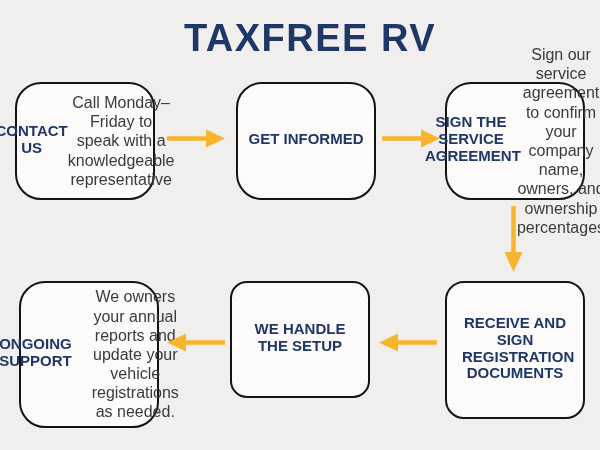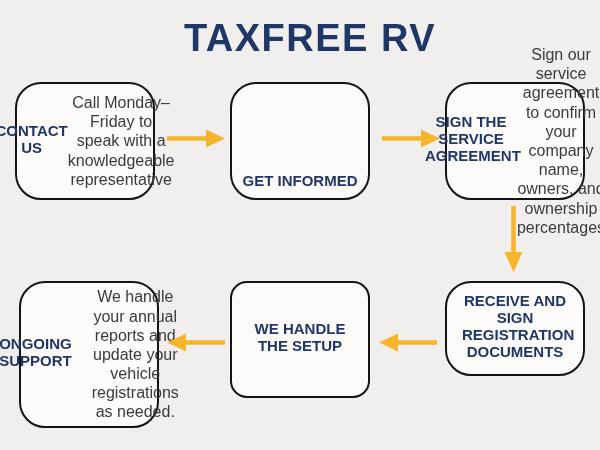--- a/index.html
+++ b/index.html
@@ -50,24 +50,24 @@
     line-height: 1.12;
     margin-bottom: 3px;
   }
   .card-desc {
     color: var(--body-text);
     font-size: 16px;
     line-height: 1.2;
   }
   
   .card-1 { left: 15px;  top: 82px;  height: 118px; }
-  .card-2 { left: 230px; top: 82px;  height: 118px; align-items: flex-end; }
+  .card-2 { left: 236px; top: 82px;  height: 118px; }
   .card-3 { left: 445px; top: 82px;  height: 118px; }
   
-  .card-4 { left: 445px; top: 281px; height: 95px; }
+  .card-4 { left: 445px; top: 281px; height: 138px; border-radius: 19px; }
   .card-5 { left: 230px; top: 281px; height: 117px; border-radius: 17px; }
   .card-6 { left: 19px;  top: 281px; height: 147px; gap: 20px; }
   
   .card-3 .card-title { max-width: 92px; }
   .card-4 .card-title { max-width: 106px; }
   .card-5 .card-title { max-width: 94px; }
   .card-6 .card-title { max-width: 92px; }
   .arrow { position: absolute; }
   .arrow svg { display: block; }
   .arrow-a { left: 167px; top: 128px; }
@@ -100,21 +100,21 @@
   <div class="card card-4">
     <div class="card-title">RECEIVE AND SIGN REGISTRATION DOCUMENTS</div>
   </div>
 
   <div class="card card-5">
     <div class="card-title">WE HANDLE THE SETUP</div>
   </div>
 
   <div class="card card-6">
     <div class="card-title">ONGOING SUPPORT</div>
-    <div class="card-desc">We handle your annual reports and update your vehicle registrations as needed.</div>
+    <div class="card-desc">We owners your annual reports and update your vehicle registrations as needed.</div>
   </div>
 
   <div class="arrow arrow-a">
     <svg width="58" height="21" viewBox="0 0 58 21">
       <line x1="0" y1="10.5" x2="42" y2="10.5" stroke="var(--arrow)" stroke-width="4.5"></line>
       <polygon points="39,1.5 58,10.5 39,19.5" fill="var(--arrow)"></polygon>
     </svg>
   </div>
 
   <div class="arrow arrow-b">

